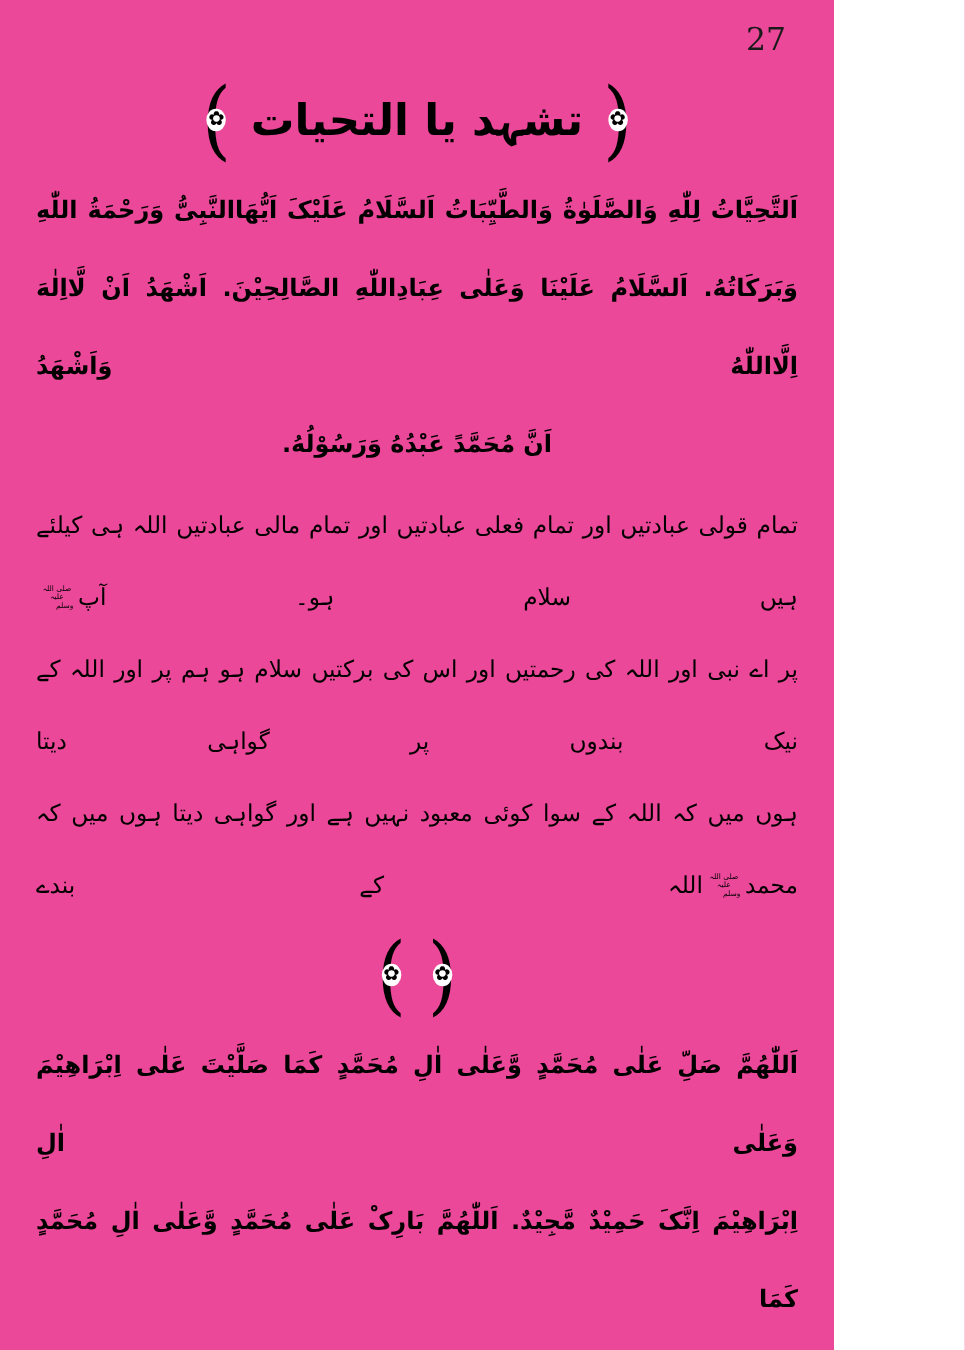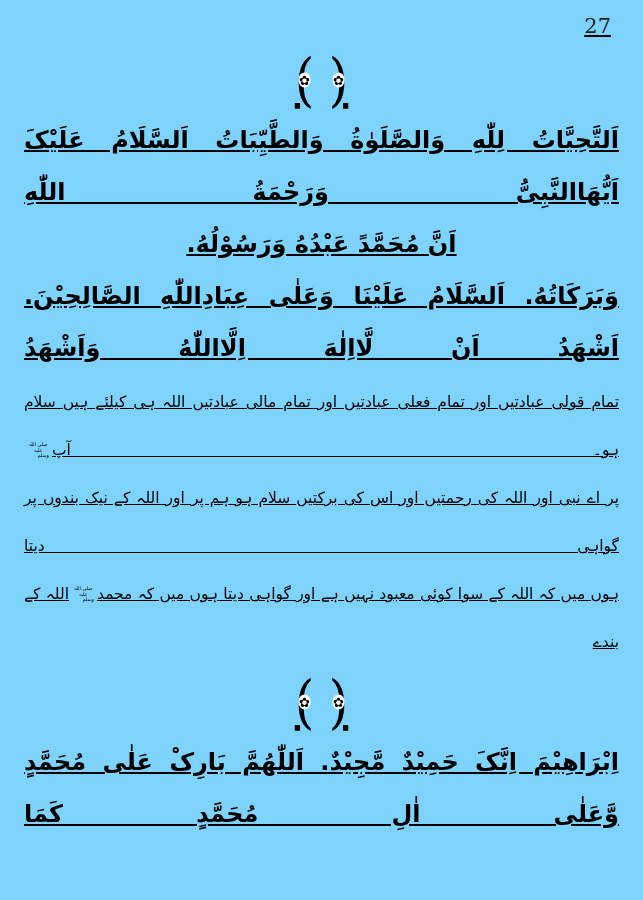--- a/index.html
+++ b/index.html
@@ -3,27 +3,26 @@
 <meta charset="utf-8">
 <style>
   html, body {
     margin: 0; padding: 0;
     width: 643px; height: 900px;
     background: #ffffff;
     overflow: hidden;
   }
   .page {
     position: relative;
-    width: 643px; height: 900px;
+    width: 556px; height: 900px;
     box-sizing: border-box;
     padding: 8px 24px 0 24px;
-    background: #7dd3fc;
+    background: #ec4899;
     color: #000000;
     font-family: "DejaVu Sans", sans-serif;
-    text-decoration: underline;
   }
   .page-number {
     height: 36px;
     line-height: 36px;
     text-align: right;
     padding-right: 8px;
     font-family: "DejaVu Serif", "Liberation Serif", serif;
     font-size: 21px;
     color: #1a1a1a;
   }
@@ -67,21 +66,21 @@
     line-height: 1;
     background: #ffffff;
     border-radius: 50%;
     padding: 1px;
     color: #000;
   }
   
   .arabic { margin-top: 2px; }
   .ar-line {
     direction: rtl;
-    font-size: 24px;
+    font-size: 16px;
     font-weight: 700;
     line-height: 52px;
     color: #000;
   }
   
   .urdu { margin-top: 4px; }
   .ur-line {
     direction: rtl;
     font-size: 15.5px;
     line-height: 48px;
@@ -115,30 +114,31 @@
 <div class="page">
 
   <div class="page-number">27</div>
 
   <section class="sec-tashahhud">
     <div class="heading-row">
       <span class="ornament">
         <span class="paren">(</span>
         <span class="flower">✿</span>
       </span>
+      <span class="heading-text">تشہد یا التحیات</span>
       <span class="ornament">
         <span class="paren">)</span>
         <span class="flower">✿</span>
       </span>
     </div>
 
     <div class="arabic">
       <div class="ar-line just">اَلتَّحِیَّاتُ لِلّٰهِ وَالصَّلَوٰةُ وَالطَّیِّبَاتُ اَلسَّلَامُ عَلَیْکَ اَیُّهَاالنَّبِیُّ وَرَحْمَةُ اللّٰهِ</div>
+      <div class="ar-line just">وَبَرَکَاتُهُ. اَلسَّلَامُ عَلَیْنَا وَعَلٰی عِبَادِاللّٰهِ الصَّالِحِیْنَ. اَشْهَدُ اَنْ لَّااِلٰهَ اِلَّااللّٰهُ وَاَشْهَدُ</div>
       <div class="ar-line center">اَنَّ مُحَمَّدً عَبْدُهُ وَرَسُوْلُهُ.</div>
-      <div class="ar-line just">وَبَرَکَاتُهُ. اَلسَّلَامُ عَلَیْنَا وَعَلٰی عِبَادِاللّٰهِ الصَّالِحِیْنَ. اَشْهَدُ اَنْ لَّااِلٰهَ اِلَّااللّٰهُ وَاَشْهَدُ</div>
     </div>
 
     <div class="urdu">
       <div class="ur-line just"><span>تمام قولی عبادتیں اور تمام فعلی عبادتیں اور تمام مالی عبادتیں اللہ ہی کیلئے ہیں سلام ہو۔ آپ</span><span class="saw">صلی اللہ علیہ وسلم</span></div>
       <div class="ur-line just">پر اے نبی اور اللہ کی رحمتیں اور اس کی برکتیں سلام ہو ہم پر اور اللہ کے نیک بندوں پر گواہی دیتا</div>
       <div class="ur-line just"><span>ہوں میں کہ اللہ کے سوا کوئی معبود نہیں ہے اور گواہی دیتا ہوں میں کہ محمد</span><span class="saw">صلی اللہ علیہ وسلم</span><span>اللہ کے بندے</span></div>
     </div>
   </section>
 
   <section class="sec-durood">
@@ -147,19 +147,20 @@
         <span class="paren">(</span>
         <span class="flower">✿</span>
       </span>
       <span class="ornament">
         <span class="paren">)</span>
         <span class="flower">✿</span>
       </span>
     </div>
 
     <div class="arabic">
+      <div class="ar-line just">اَللّٰهُمَّ صَلِّ عَلٰی مُحَمَّدٍ وَّعَلٰی اٰلِ مُحَمَّدٍ کَمَا صَلَّیْتَ عَلٰی اِبْرَاهِیْمَ وَعَلٰی اٰلِ</div>
       <div class="ar-line just">اِبْرَاهِیْمَ اِنَّکَ حَمِیْدٌ مَّجِیْدٌ. اَللّٰهُمَّ بَارِکْ عَلٰی مُحَمَّدٍ وَّعَلٰی اٰلِ مُحَمَّدٍ کَمَا</div>
 
     </div>
 
   </section>
 
 </div>
 
 </body></html>

